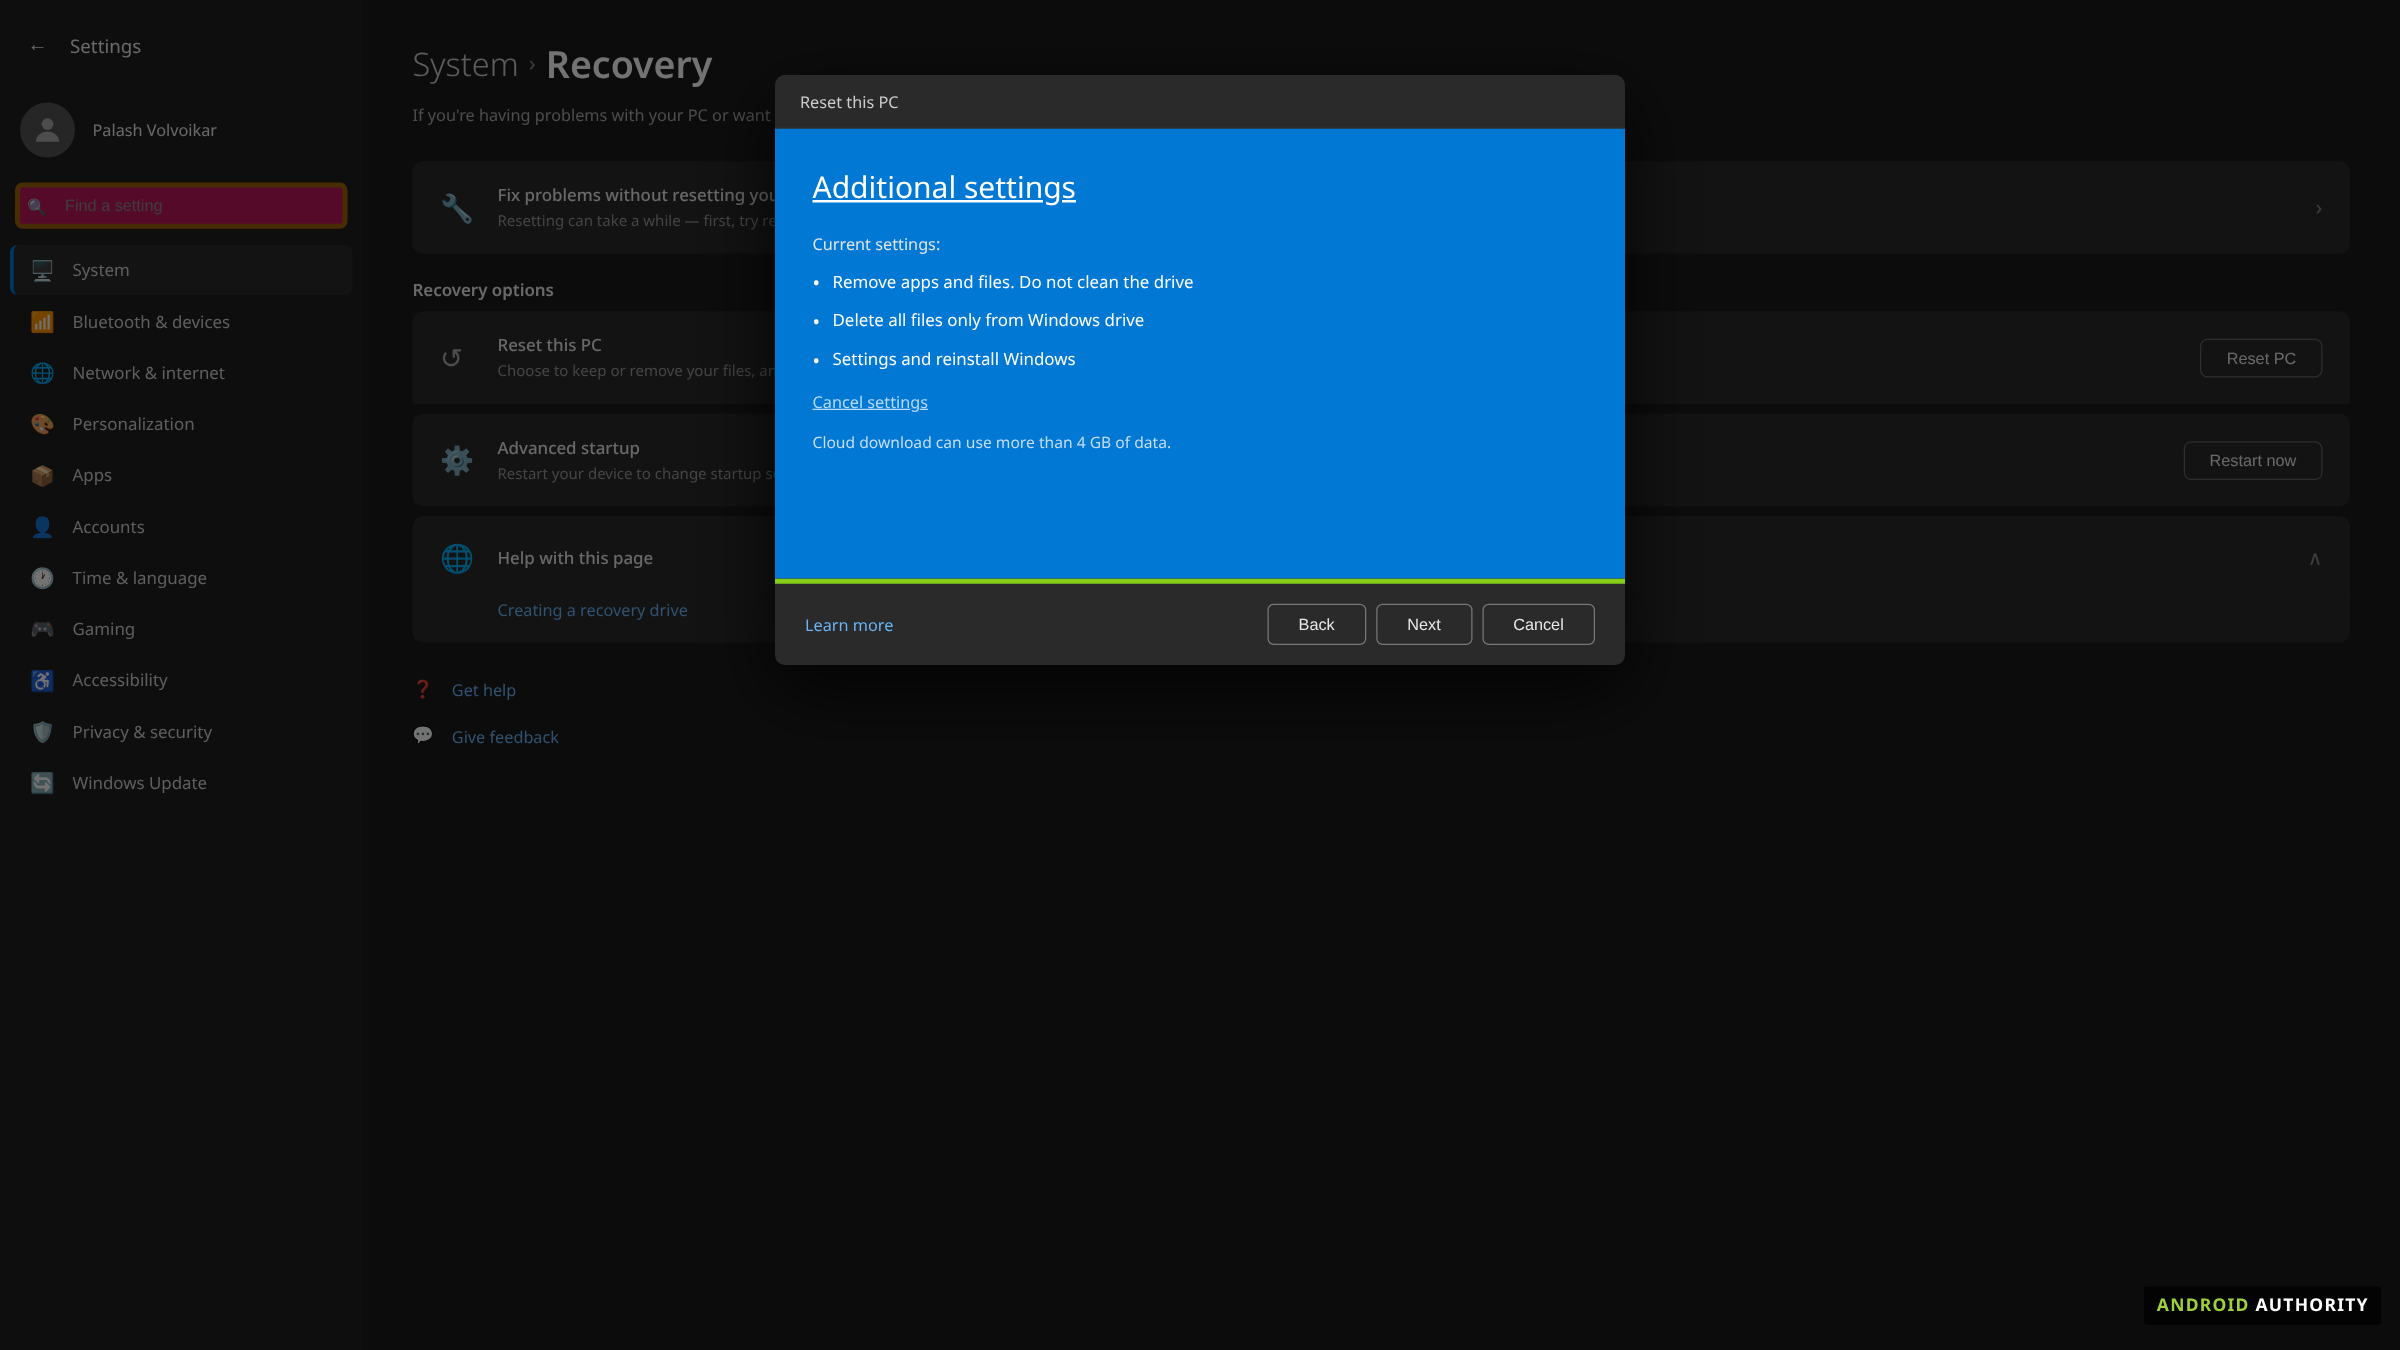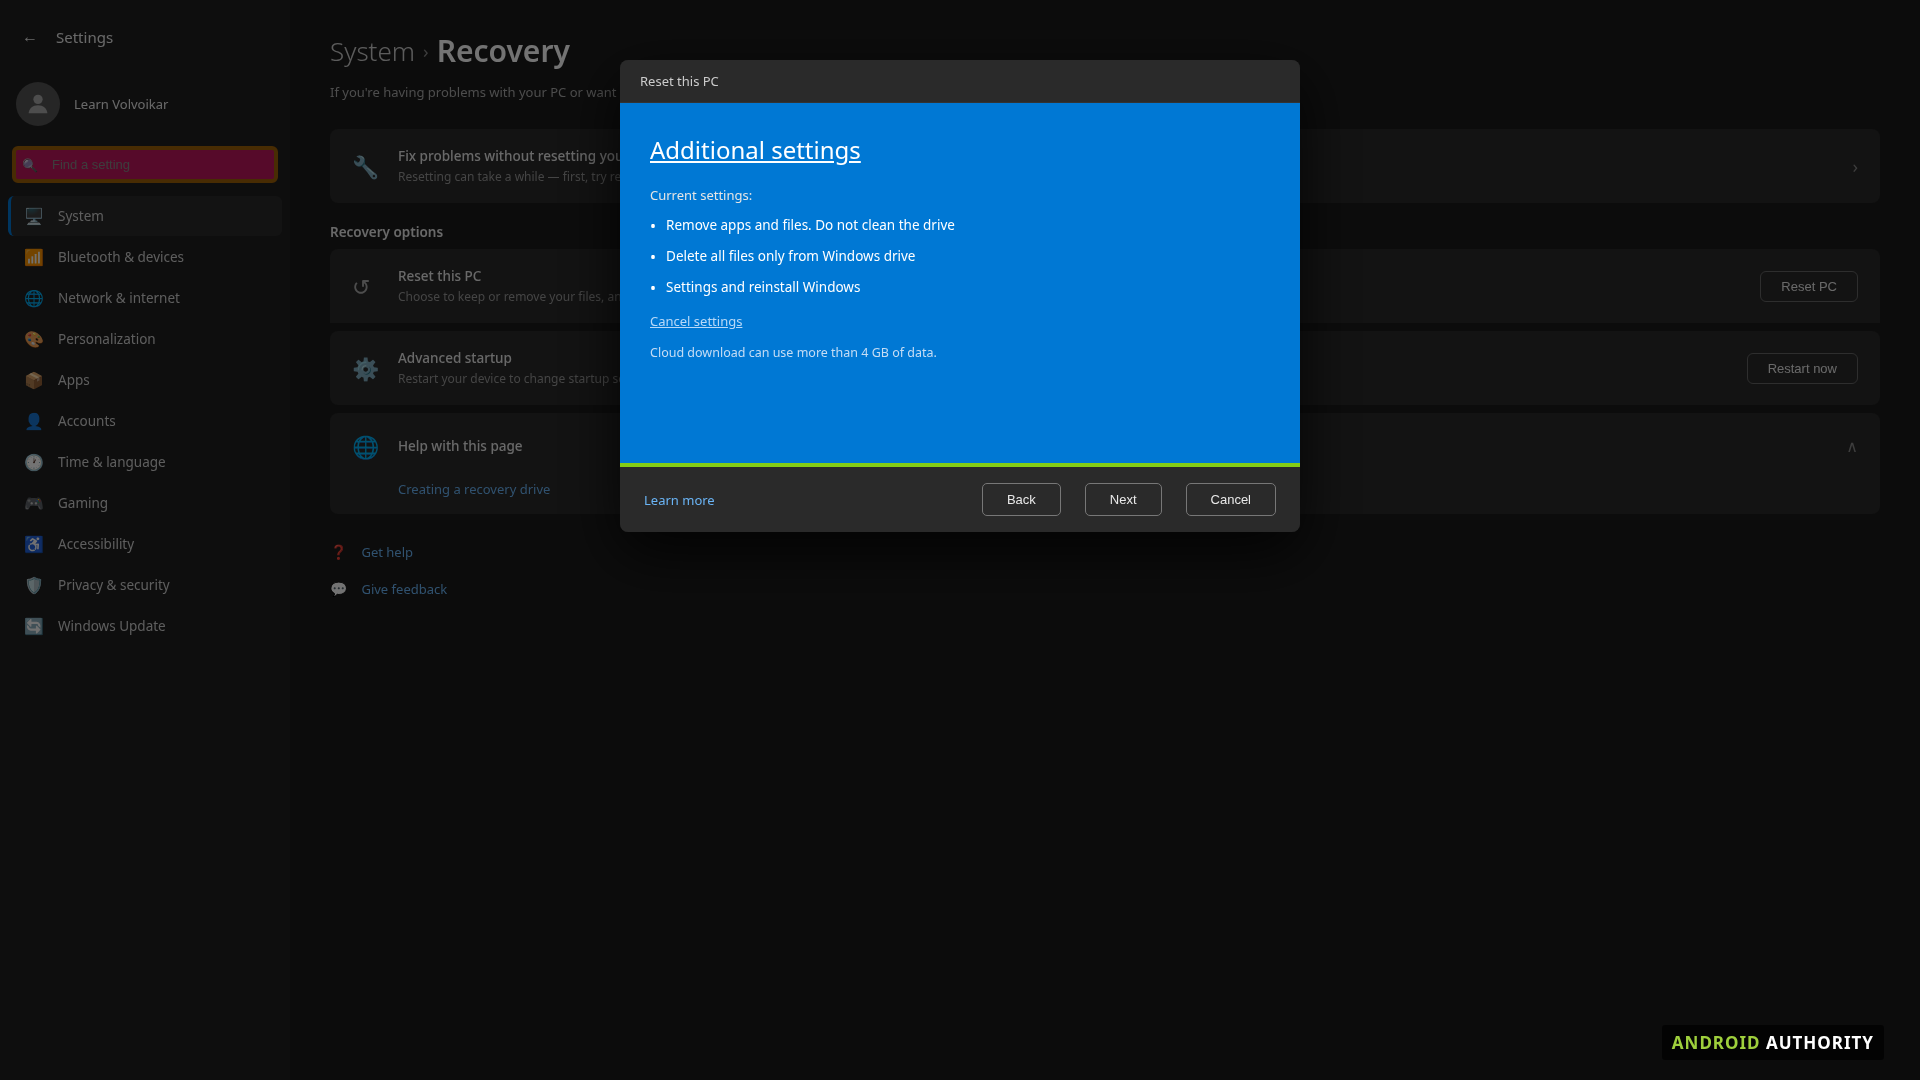--- a/index.html
+++ b/index.html
@@ -339,40 +339,40 @@
       background: #2a2a2a;
       padding: 16px 24px;
       display: flex;
       align-items: center;
       justify-content: space-between;
       border-top: 4px solid #84cc16;
     }
 
     .dialog-footer-right {
       display: flex;
-      gap: 24px;
+      gap: 8px;
     }
 
     .btn-dialog {
       background: transparent;
       border: 1px solid #777;
       color: #e8e8e8;
       padding: 8px 24px;
       border-radius: 5px;
       cursor: pointer;
       font-size: 13px;
     }
 
     .android-authority {
       position: fixed;
       bottom: 20px;
-      right: 36px;
+      right: 15px;
       background: rgba(0,0,0,0.7);
       color: white;
-      font-size: 17px;
+      font-size: 14px;
       font-weight: 700;
       letter-spacing: 1px;
       padding: 6px 10px;
       border-radius: 3px;
       z-index: 999;
     }
     .android-authority .android { color: #9ecf3c; }
     .android-authority .authority { color: white; }
   </style>
 </head>
@@ -384,21 +384,21 @@
     <span class="app-title">Settings</span>
   </div>
 
   <div class="user-profile">
     <div class="avatar">
       <svg width="28" height="28" viewBox="0 0 24 24" fill="#aaa">
         <circle cx="12" cy="8" r="4"></circle>
         <path d="M4 20c0-4 3.6-7 8-7s8 3 8 7"></path>
       </svg>
     </div>
-    <span class="user-name">Learn Volvoikar</span>
+    <span class="user-name">Palash Volvoikar</span>
   </div>
 
   <div class="search-box">
     <span class="search-icon">🔍</span>
     <input type="text" placeholder="Find a setting" style="">
   </div>
 
   <div class="nav-items">
     <div class="nav-item active">
       <span class="nav-icon">🖥️</span>

